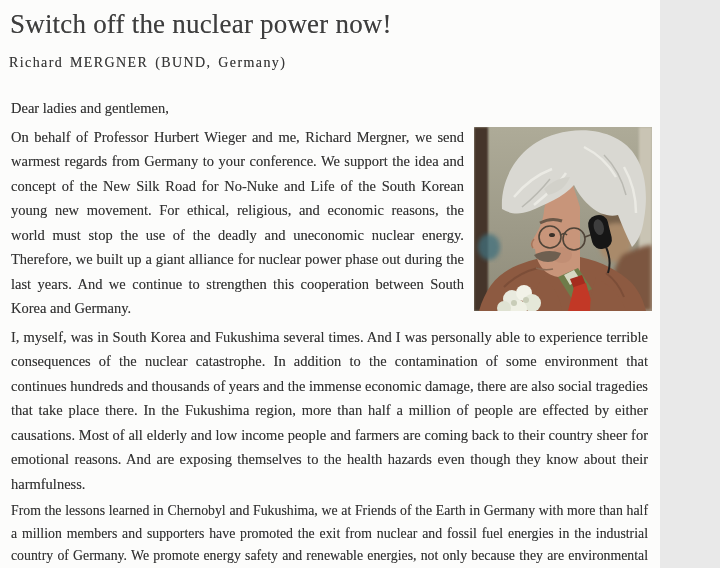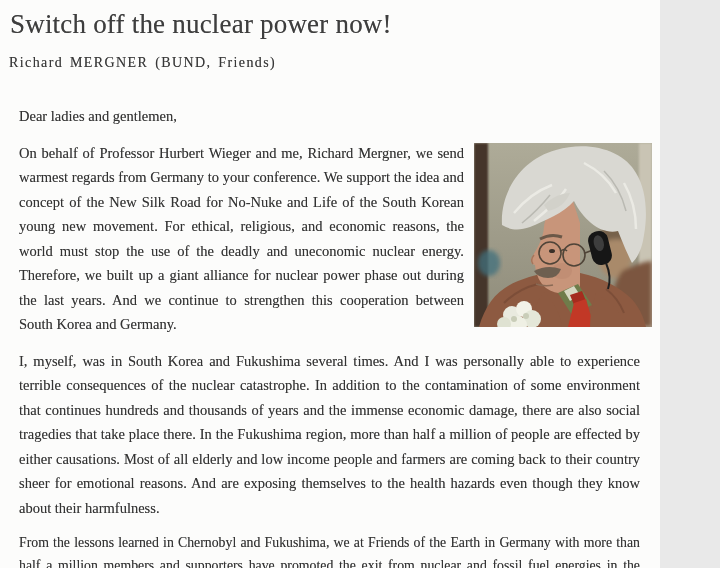--- a/index.html
+++ b/index.html
@@ -19,41 +19,41 @@
   .author {
     font-size:14px; letter-spacing:1.4px; word-spacing:2px;
     padding:15px 0 0 9px; color:#383838;
     text-shadow:0 0 0.4px rgba(56,56,56,.5);
   }
   .body {
     padding:21px 8px 0 7px;
     text-align:justify;
     text-shadow:0 0 0.4px rgba(51,51,51,.45);
   }
-  .body p { margin:12px; color:#333; }
+  .body p { margin:4px; color:#333; }
   p.upper { font-size:14.5px; line-height:24.5px; }
   p.lower { font-size:13.8px; line-height:22.5px; }
   .photo {
     float:right; width:178px; height:184px;
     margin:2px 0 12px 10px;
   }
   .photo svg { display:block; width:178px; height:184px; }
   .pagenum {
     position:absolute; left:699px; top:555px;
     font-size:13px; color:#c1c1c1;
   }
 </style>
 </head>
 <body>
 
 <div class="page">
 
   <h1 class="title">Switch off the nuclear power now!</h1>
 
-  <div class="author">Richard MERGNER (BUND, Friends)</div>
+  <div class="author">Richard MERGNER (BUND, Germany)</div>
 
   <div class="body">
 
     <p class="upper">Dear ladies and gentlemen,</p>
 
     <div class="photo">
       <svg viewBox="0 0 178 184" preserveAspectRatio="none">
         <defs>
           <linearGradient id="bgGrad" x1="0" y1="0" x2="0" y2="1">
             <stop offset="0" stop-color="#aeab98"></stop>

